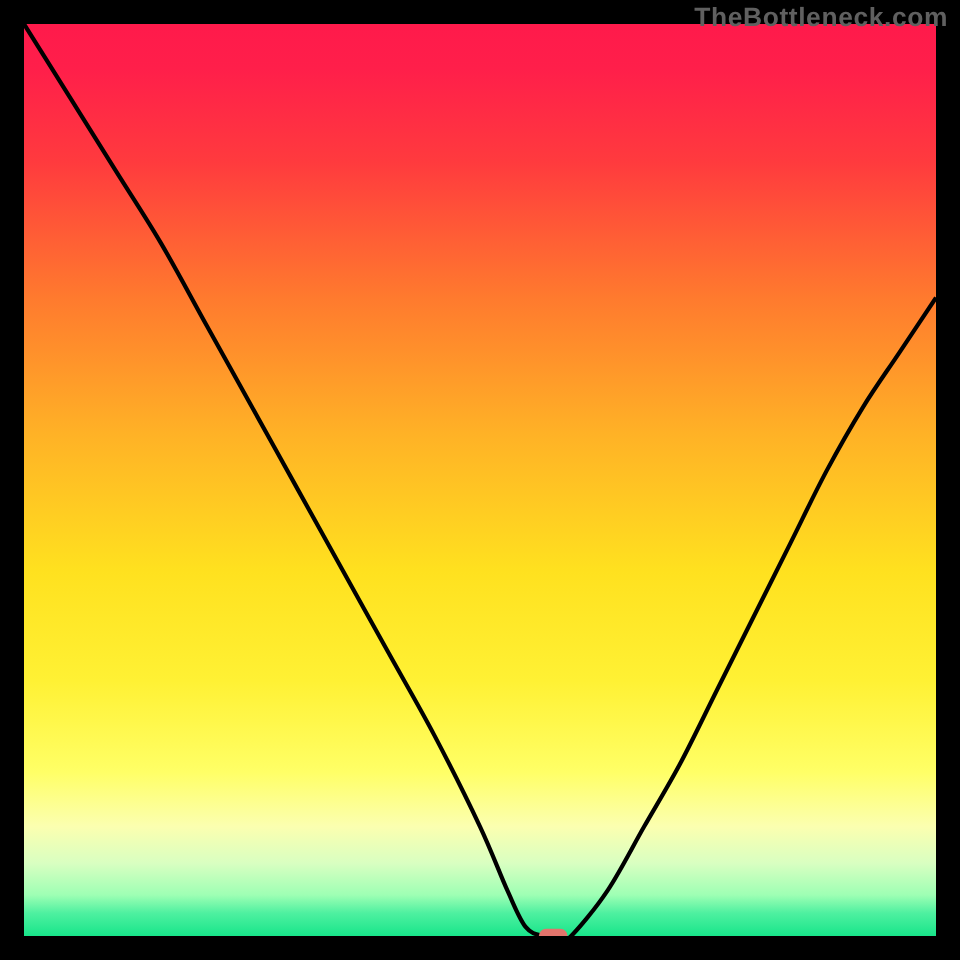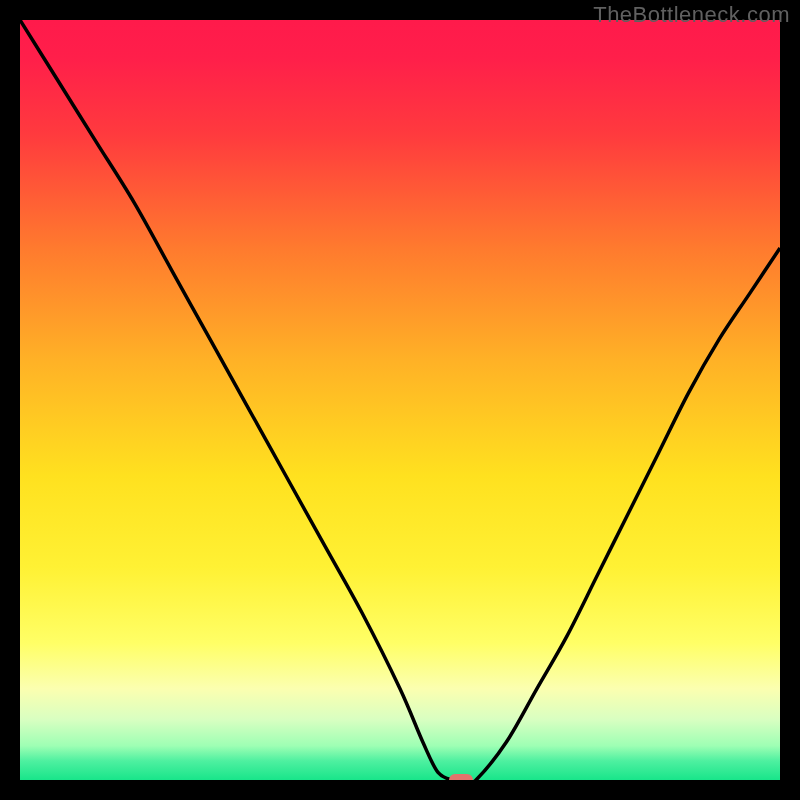--- a/index.html
+++ b/index.html
@@ -16,21 +16,21 @@
     width: 800px;
     height: 800px;
     background: #000;
   }
   .watermark {
     position: absolute;
     top: 2px;
     right: 10px;
     color: #606060;
     font-size: 22px;
-    font-weight: normal;
+    font-weight: bold;
     letter-spacing: 0.5px;
     z-index: 20;
   }
   .plot-area {
     position: absolute;
     left: 20px;
     top: 20px;
     width: 760px;
     height: 760px;
     overflow: hidden;

